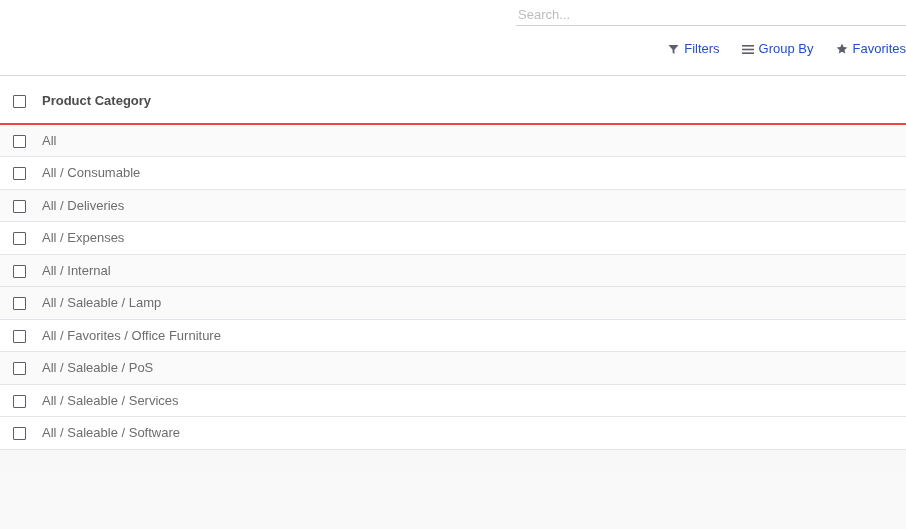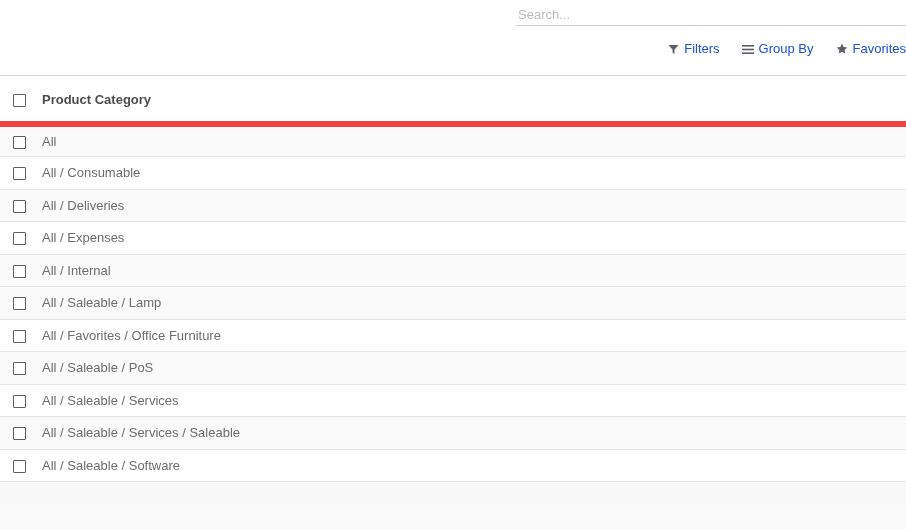--- a/index.html
+++ b/index.html
@@ -138,21 +138,21 @@
     text-align: left;
     padding: 0;
     vertical-align: middle;
   }
   .col-check { width: 41px; }
   thead tr {
     height: 47px;
     background: #ffffff;
   }
   thead th {
-    border-bottom: 6px solid #ef4444;
+    border-bottom: 2px solid #ef4444;
     font-size: 13px;
     font-weight: 700;
     color: #4c4c4c;
     height: 47px;
   }
   thead th.col-check { padding-left: 13px; }
   thead th.col-name { padding-left: 1px; }
 
   tbody tr { height: 32.5px; }
   tbody tr.odd  { background: #fafafa; }
@@ -269,24 +269,20 @@
             <td class="col-name">All / Favorites / Office Furniture</td>
           </tr>
           <tr class="odd">
             <td class="col-check"><span class="cbx"></span></td>
             <td class="col-name">All / Saleable / PoS</td>
           </tr>
           <tr class="even">
             <td class="col-check"><span class="cbx"></span></td>
             <td class="col-name">All / Saleable / Services</td>
           </tr>
-          <tr class="odd">
-            <td class="col-check"><span class="cbx"></span></td>
-            <td class="col-name">All / Saleable / Services / Saleable</td>
-          </tr>
           <tr class="even">
             <td class="col-check"><span class="cbx"></span></td>
             <td class="col-name">All / Saleable / Software</td>
           </tr>
         </tbody>
     </table>
     <div class="footer-pad"></div>
   </div>
 
 </div>

